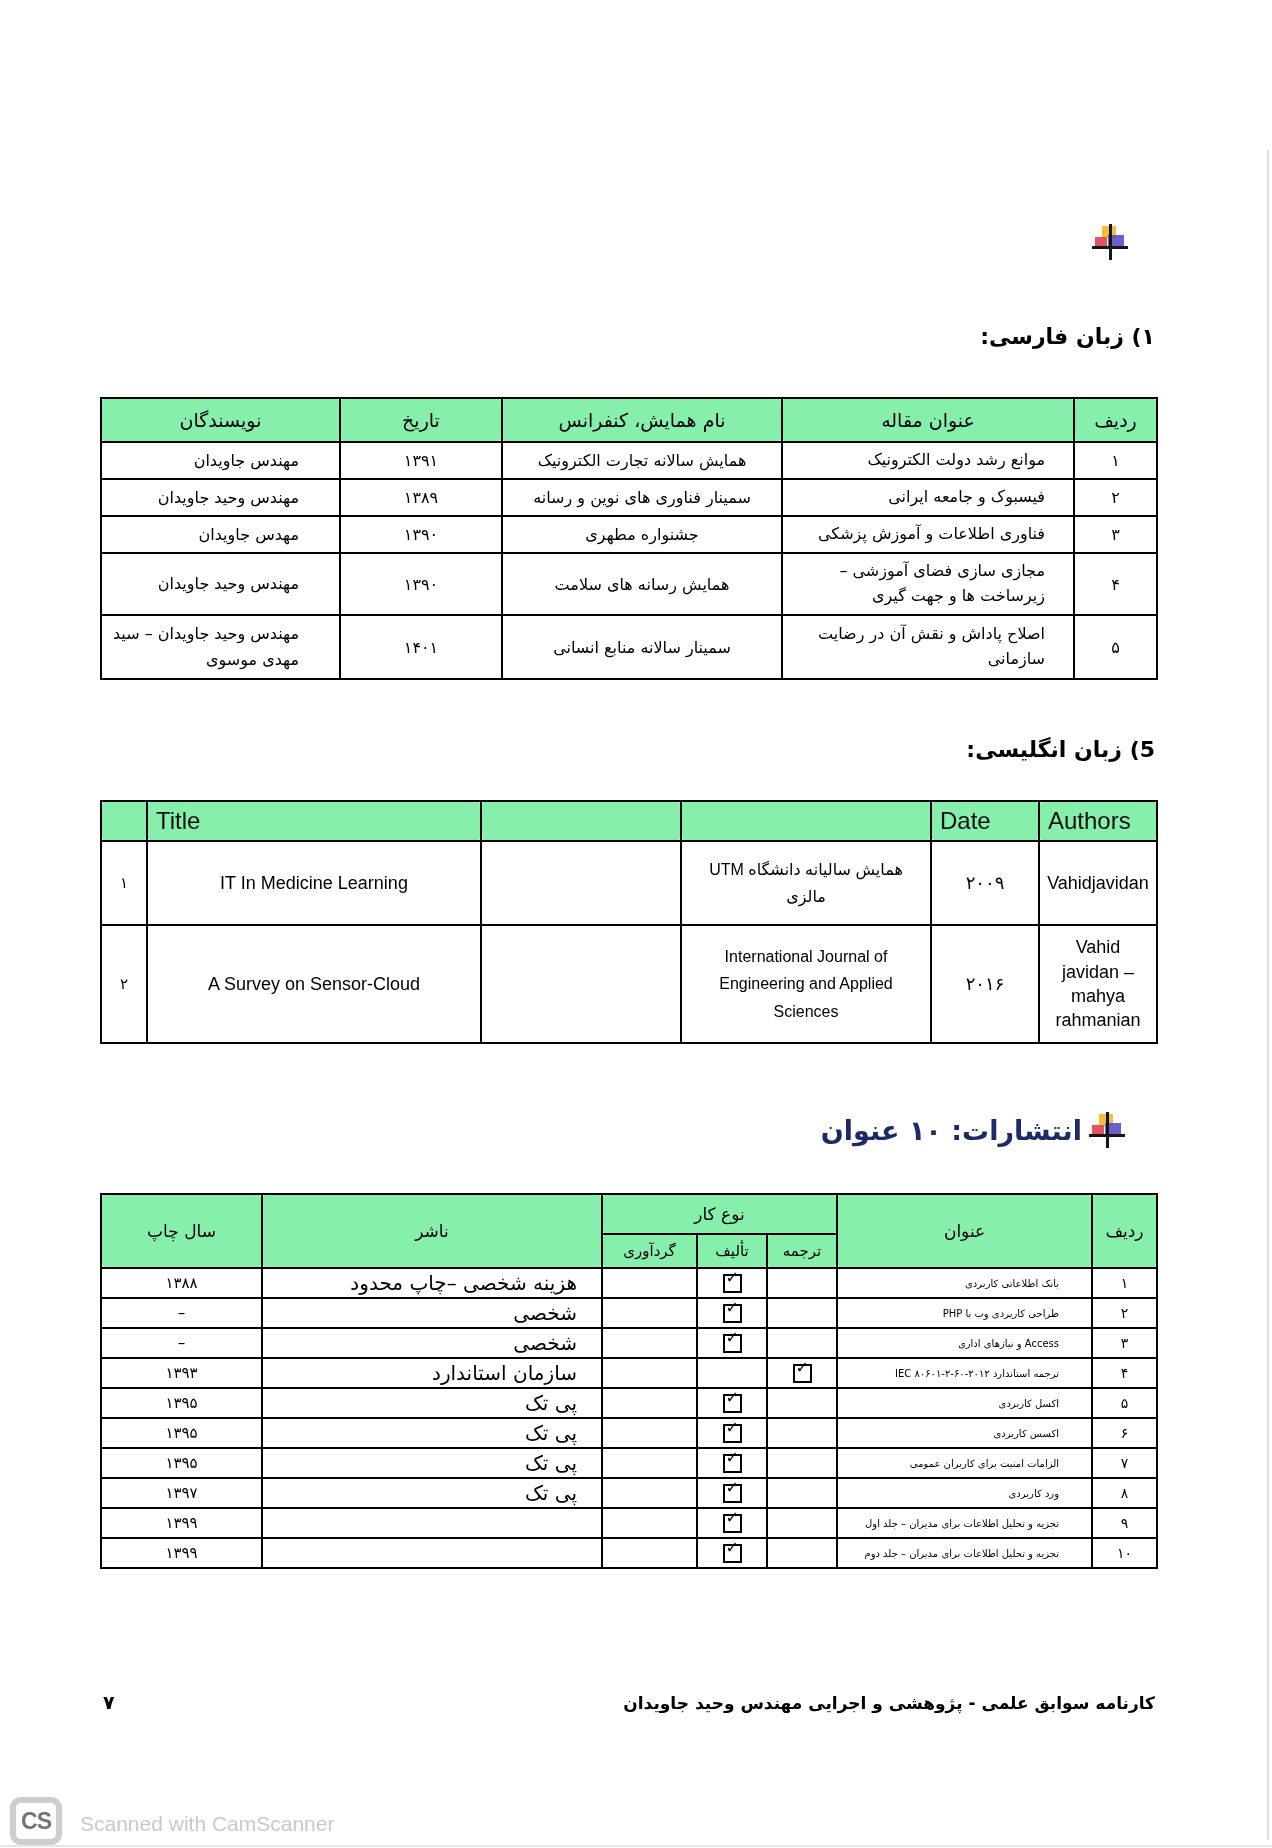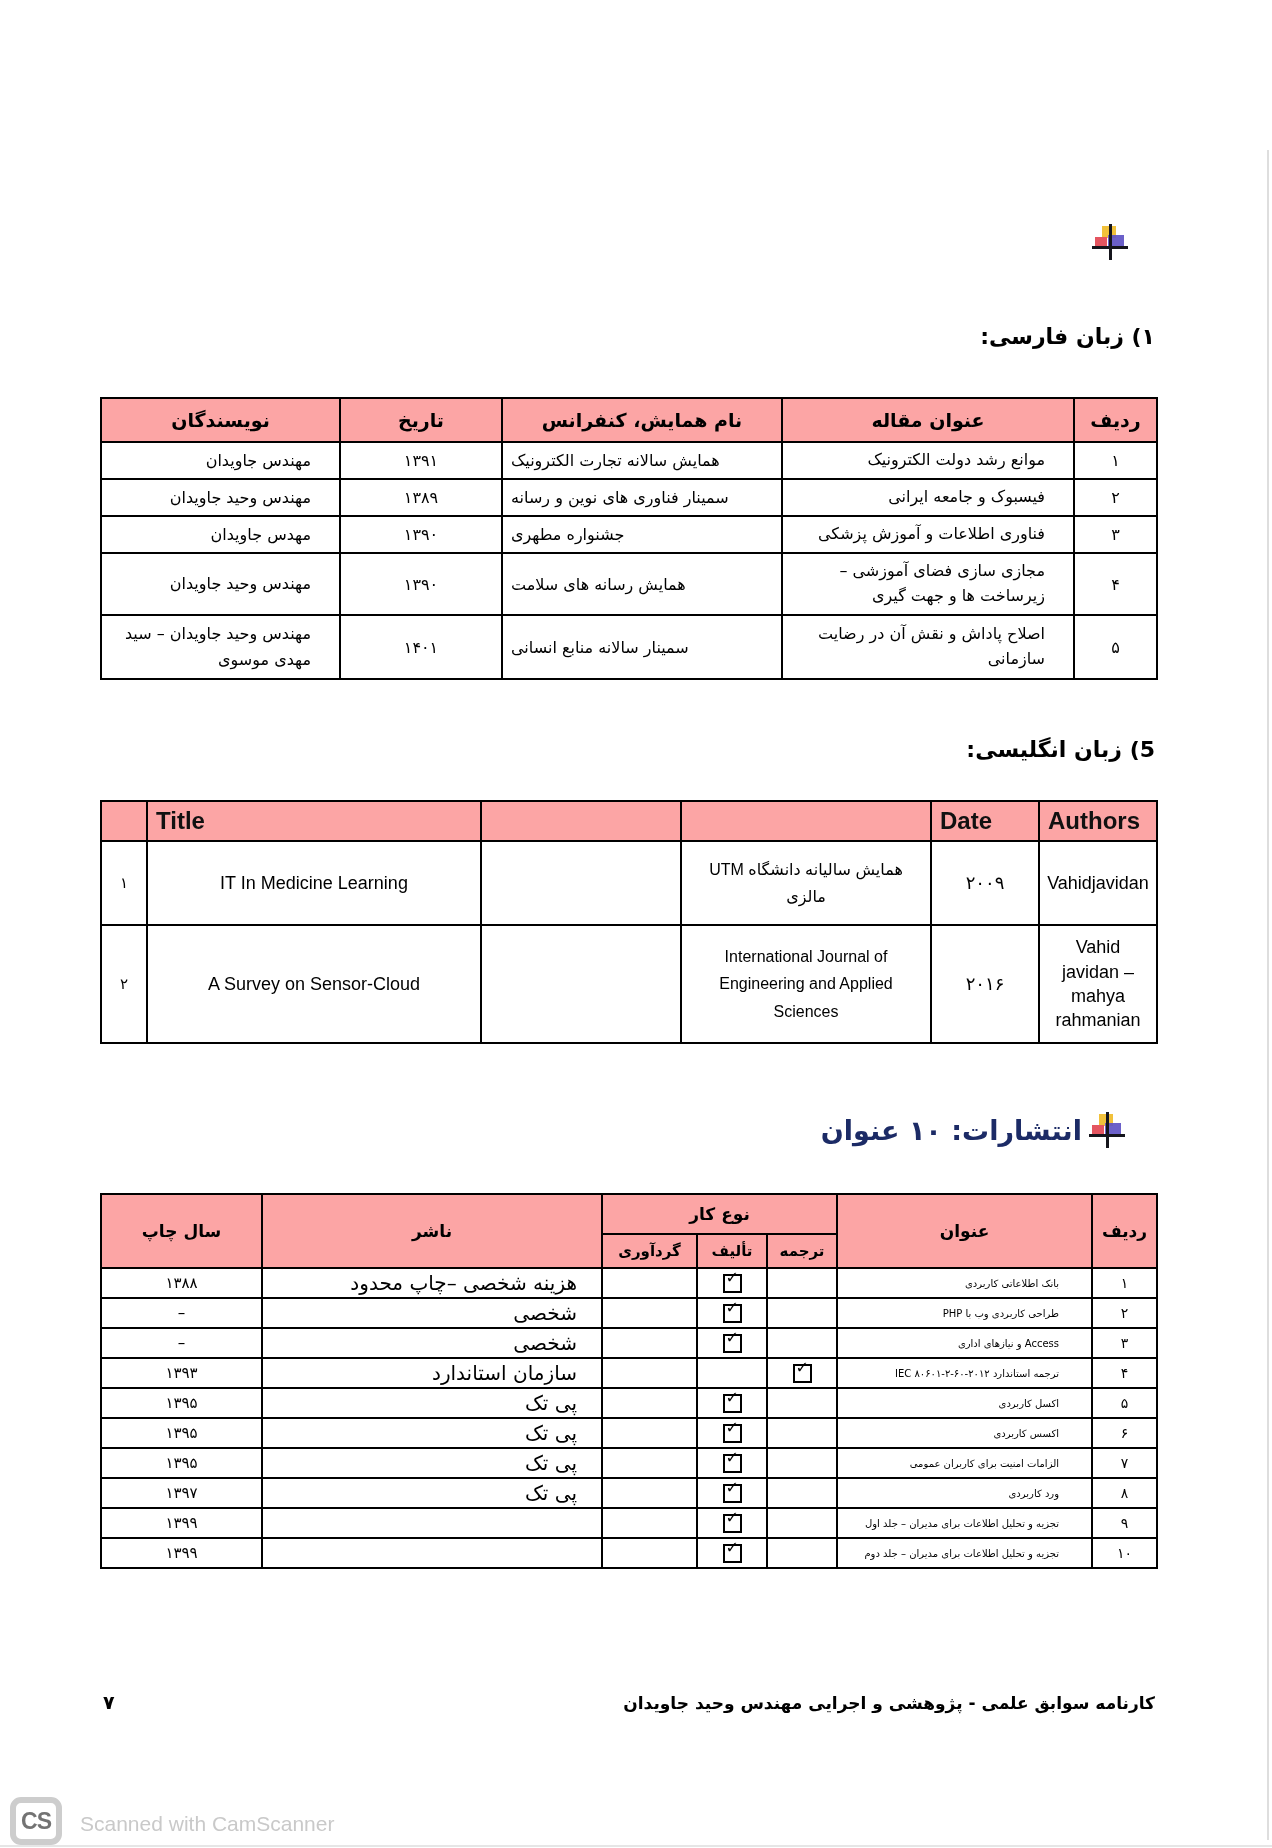--- a/index.html
+++ b/index.html
@@ -31,31 +31,31 @@
   }
   .sh-fa{top:324px;}
   .sh-en{top:737px;}
 
   
   table.doc{
     position:absolute;left:100px;border-collapse:collapse;table-layout:fixed;
     width:1056px;
   }
   table.doc td,table.doc th{border:2px solid #000;overflow:hidden;}
-  table.doc th{background:#fca5a5;font-weight:bold;}
+  table.doc th{background:#86efac;font-weight:normal;border-radius:6px;}
 
   
   .t1{top:397px;direction:rtl;font-size:16px;}
   .t1 th{font-size:19px;height:40px;}
   .t1 td{padding:2px 8px;}
   .t1 td.c-num{text-align:center;}
   .t1 td.c-title{text-align:right;padding-right:28px;line-height:1.55;}
-  .t1 td.c-conf{text-align:left;}
+  .t1 td.c-conf{text-align:center;}
   .t1 td.c-date{text-align:center;}
-  .t1 td.c-auth{text-align:right;padding-right:28px;line-height:1.6;}
+  .t1 td.c-auth{text-align:right;padding-right:40px;line-height:1.6;}
 
   
   .t2{top:800px;direction:ltr;font-size:18px;font-family:"Liberation Sans","DejaVu Sans",sans-serif;}
   .t2 th{font-size:24px;height:38px;text-align:left;padding:0 8px;font-weight:normal;color:#111;}
   .t2 td{text-align:center;padding:2px 6px;line-height:1.35;}
   .t2 td.c-num{font-size:15px;}
   .t2 td.c-venue{direction:rtl;font-size:16px;line-height:1.7;}
 
   
   .t3{top:1193px;direction:rtl;font-size:15px;}

